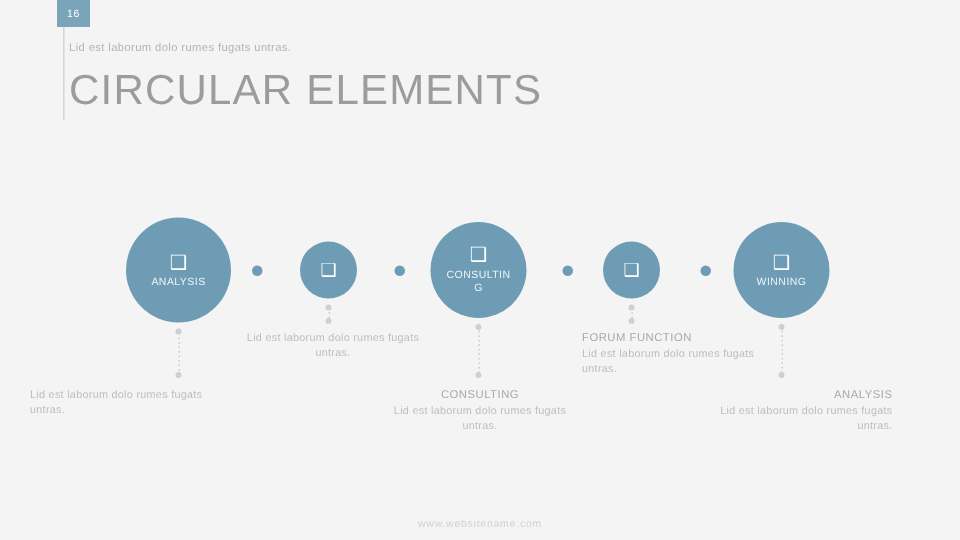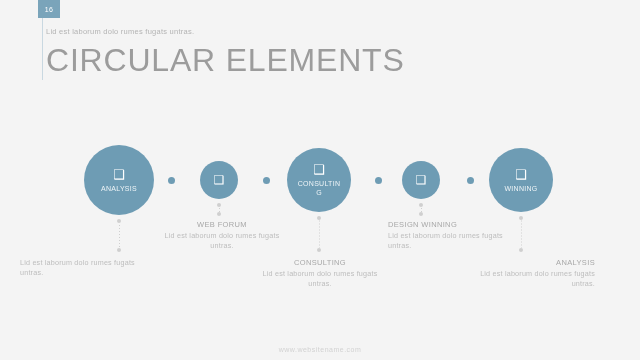--- a/index.html
+++ b/index.html
@@ -52,21 +52,21 @@
 
   .subtitle {
     font-size: 7.5px;
     color: #b4b4b4;
     letter-spacing: 0.25px;
     line-height: 12px;
   }
 
   .title {
     margin-top: 7px;
-    font-size: 32px;
+    font-size: 28px;
     font-weight: 300;
     color: #9c9c9c;
     letter-spacing: 0.8px;
     line-height: 30px;
     white-space: nowrap;
   }
 
   
   .diagram {
     position: absolute;
@@ -202,21 +202,20 @@
     </div>
     <div class="circle size-sm" style="left: 200px; top: 41px; width: 38px; height: 38px;">
       <span class="node-icon">❑</span>
     </div>
     <div class="leader" style="left: 216.5px; top: 83px; height: 13px;">
       <div class="cap"></div>
       <div class="dashes"></div>
       <div class="cap"></div>
     </div>
     <div class="caption align-center" style="left: 152px; top: 100px;">
-      <div class="cap-title">WEB FORUM</div>
       <div class="cap-body">Lid est laborum dolo rumes fugats untras.</div>
     </div>
     <div class="circle size-lg" style="left: 287px; top: 28px; width: 64px; height: 64px;">
       <span class="node-icon">❑</span>
       <span class="node-label" style="width: 43.2px;">CONSULTING</span>
     </div>
     <div class="leader" style="left: 316.5px; top: 96px; height: 36px;">
       <div class="cap"></div>
       <div class="dashes"></div>
       <div class="cap"></div>
@@ -227,21 +226,21 @@
     </div>
     <div class="circle size-sm" style="left: 402px; top: 41px; width: 38px; height: 38px;">
       <span class="node-icon">❑</span>
     </div>
     <div class="leader" style="left: 418.5px; top: 83px; height: 13px;">
       <div class="cap"></div>
       <div class="dashes"></div>
       <div class="cap"></div>
     </div>
     <div class="caption align-left" style="left: 388px; top: 100px;">
-      <div class="cap-title">DESIGN WINNING</div>
+      <div class="cap-title">FORUM FUNCTION</div>
       <div class="cap-body">Lid est laborum dolo rumes fugats untras.</div>
     </div>
     <div class="circle size-lg" style="left: 489px; top: 28px; width: 64px; height: 64px;">
       <span class="node-icon">❑</span>
       <span class="node-label" style="width: 43.2px;">WINNING</span>
     </div>
     <div class="leader" style="left: 518.5px; top: 96px; height: 36px;">
       <div class="cap"></div>
       <div class="dashes"></div>
       <div class="cap"></div>

